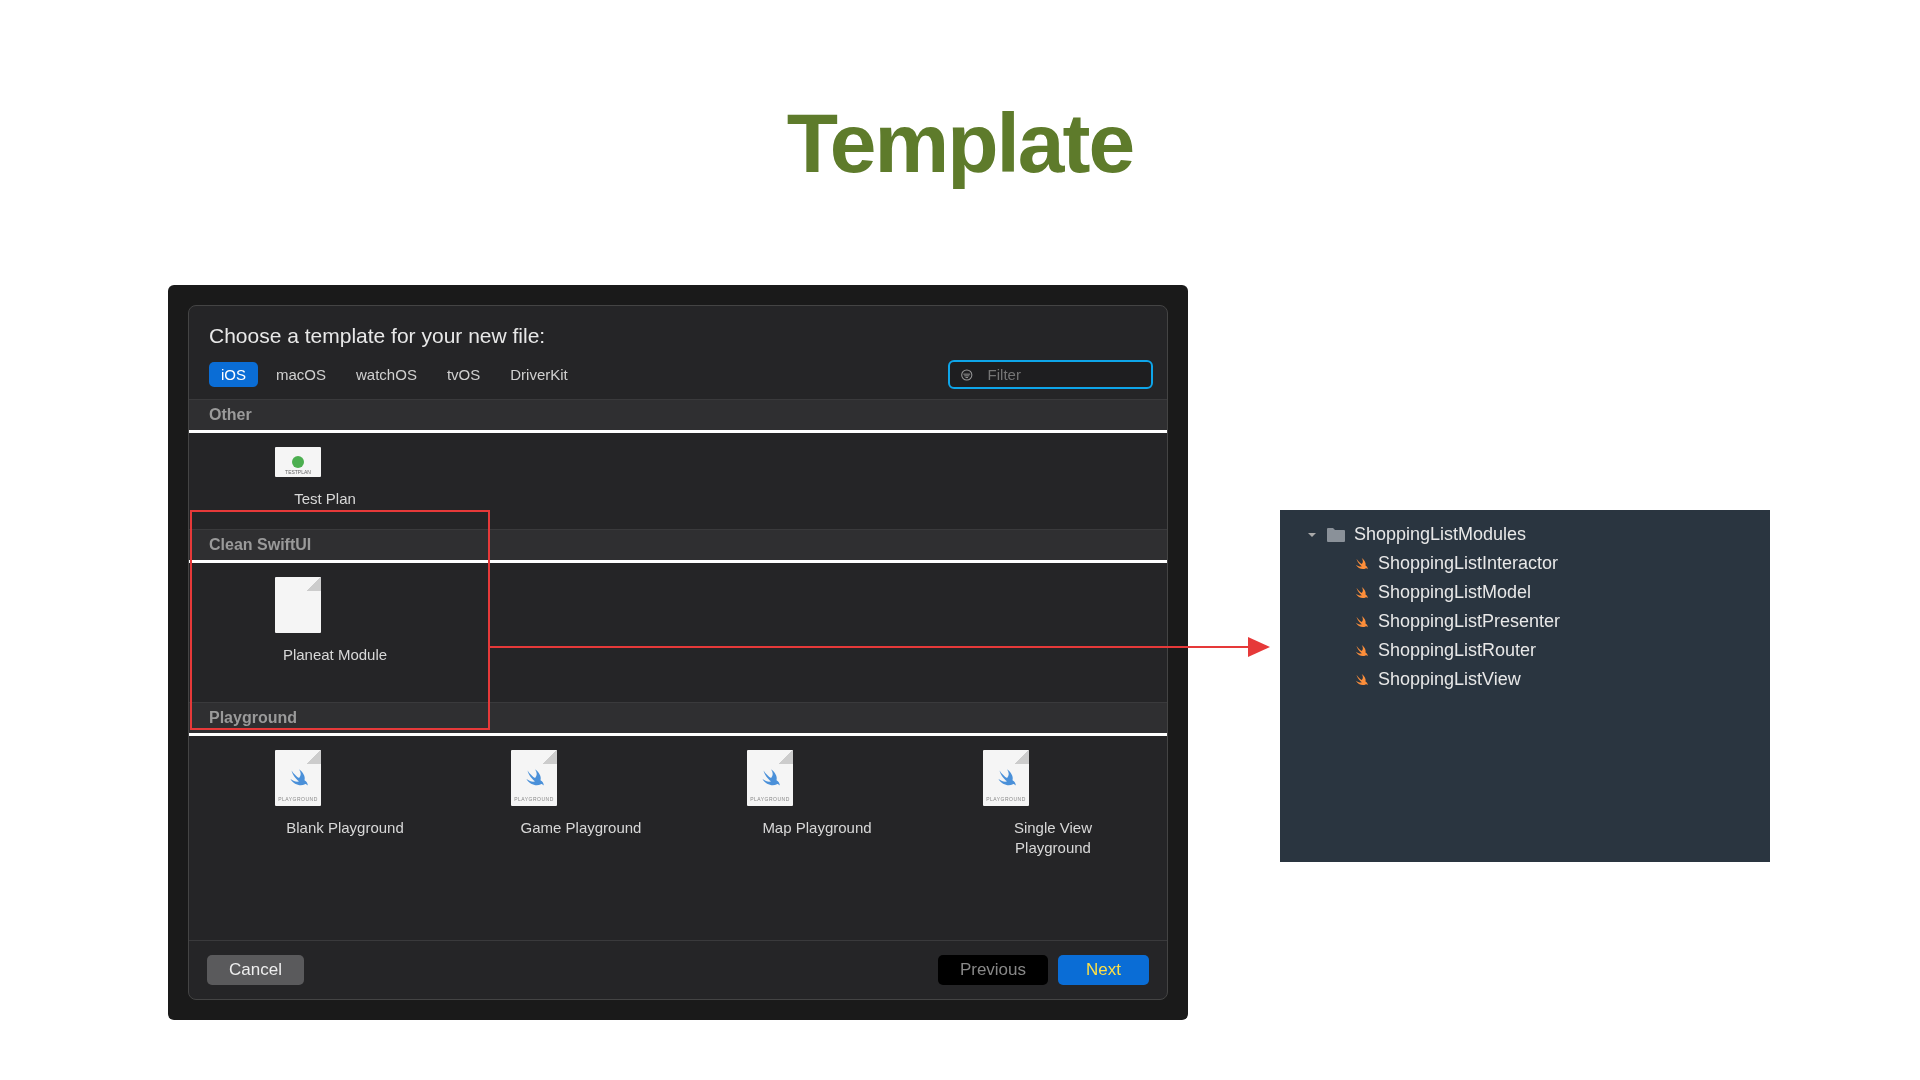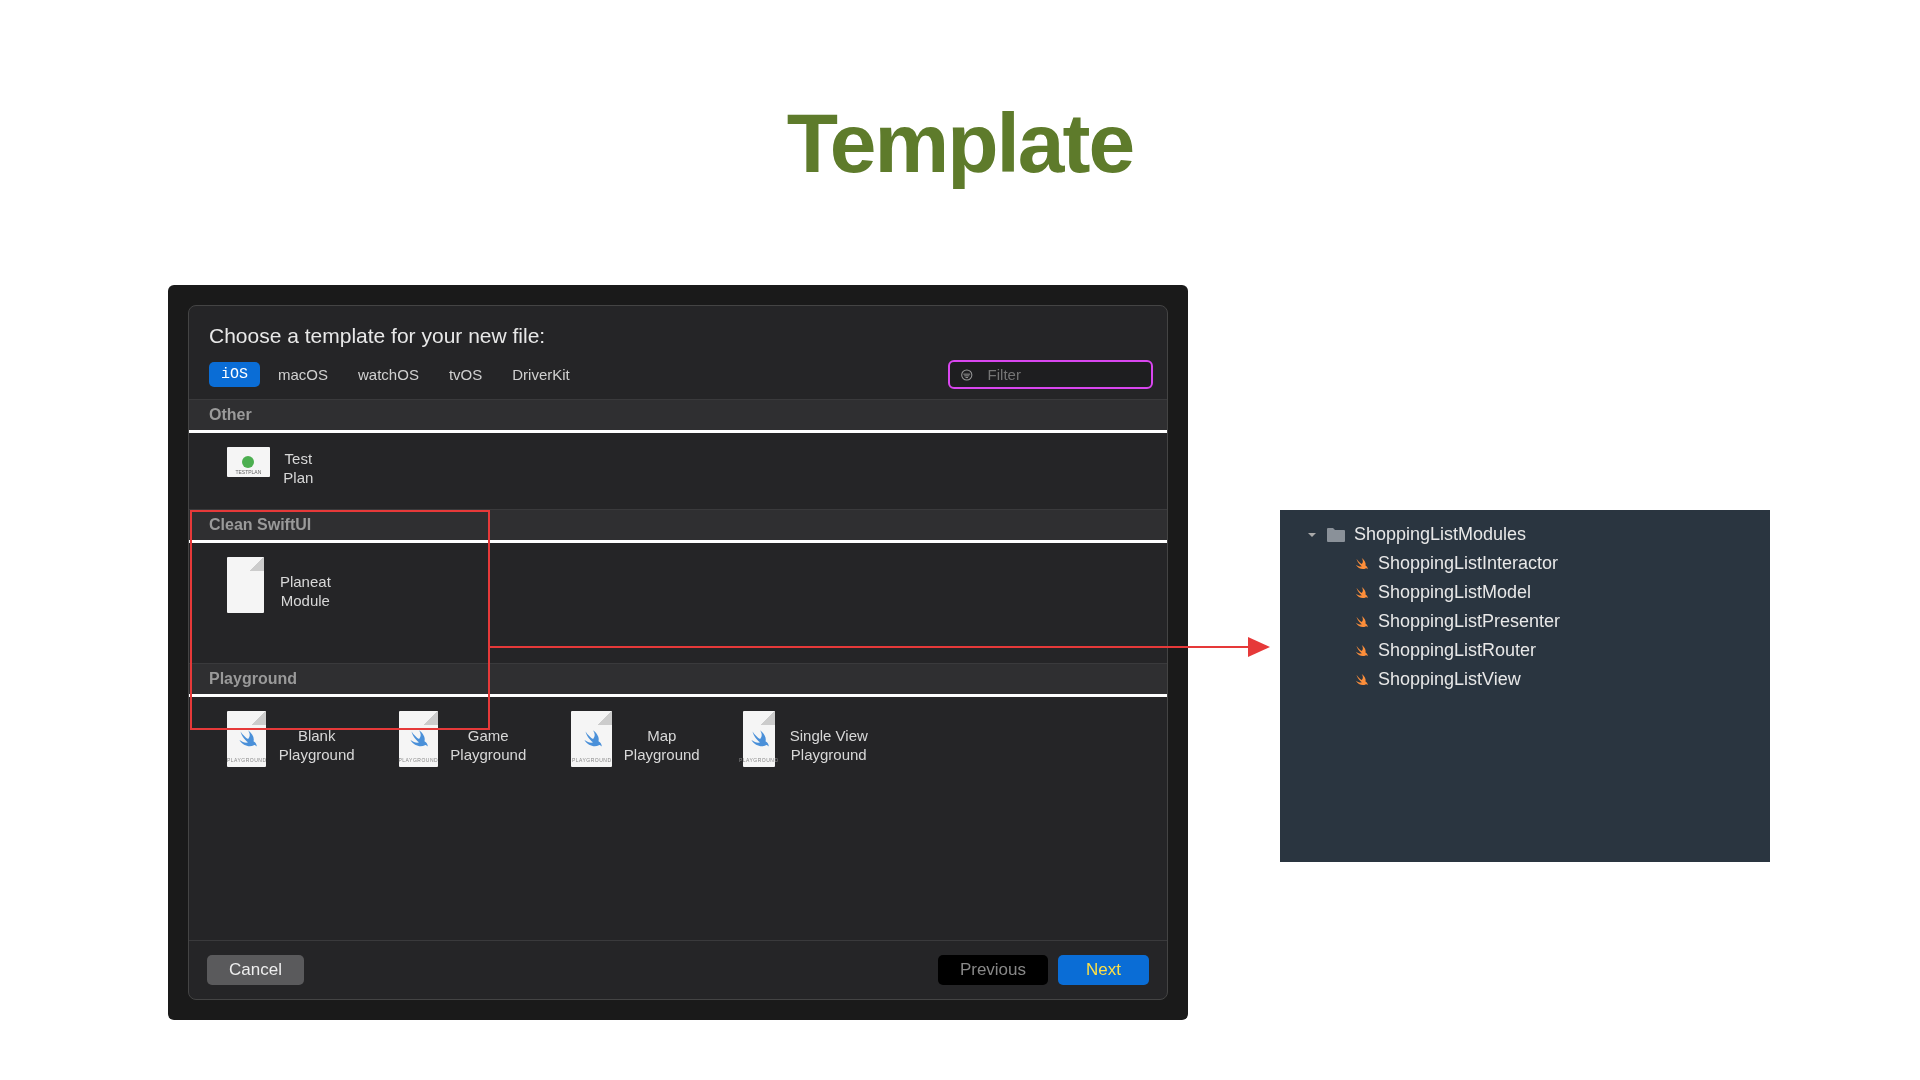--- a/index.html
+++ b/index.html
@@ -62,29 +62,28 @@
       padding: 4px 12px;
       border-radius: 5px;
       color: #d0d0d0;
       font-size: 15px;
       cursor: pointer;
     }
     
     .platform-tab.active {
       background: #0a6dd6;
       color: #fff;
-      font-family: Liberation Mono, monospace;
     }
     
     .filter-container {
       margin-left: auto;
       display: flex;
       align-items: center;
       background: #1e1e20;
-      border: 2px solid #d946ef;
+      border: 2px solid #0ea5e9;
       border-radius: 6px;
       padding: 4px 10px;
       width: 205px;
       gap: 8px;
     }
     
     .filter-icon {
       width: 16px;
       height: 16px;
       margin-right: 6px;
@@ -117,24 +116,24 @@
     
     .section-body {
       display: flex;
       flex-wrap: wrap;
       gap: 30px;
       padding: 14px 20px 20px 38px;
     }
     
     .template-item {
       display: flex;
-      flex-direction: row;
-      align-items: center;
+      flex-direction: column;
       width: 140px;
       cursor: pointer;
+      margin-left: 48px;
     }
     
     .template-icon {
       width: 46px;
       height: 56px;
       background: #f5f5f5;
       position: relative;
       border-radius: 1px;
       margin-bottom: 12px;
     }
@@ -338,21 +337,21 @@
 
       <div class="section-header">Clean SwiftUI</div>
       <div class="section-body" style="padding-bottom:38px;">
         <div class="template-item" style="width:120px;">
           <div class="template-icon"></div>
           <div class="template-label">Planeat Module</div>
         </div>
       </div>
 
       <div class="section-header">Playground</div>
-      <div class="section-body" style="gap:32px;">
+      <div class="section-body" style="gap:48px;">
         <div class="template-item">
           <div class="template-icon playground">
             <svg class="swift-mark" viewBox="0 0 24 24">
                 <path d="M18 14c1-3-1-7-5-10 2 3 2 6 0 8-2-1-5-4-7-7 1 4 4 8 7 10-2 1-5 0-8-2 3 5 9 7 13 5 1-1 2 0 3 1 0-2-1-4-3-5z"></path>
               </svg>
             <div class="playground-text">PLAYGROUND</div>
           </div>
           <div class="template-label">Blank Playground</div>
         </div>
         <div class="template-item">

